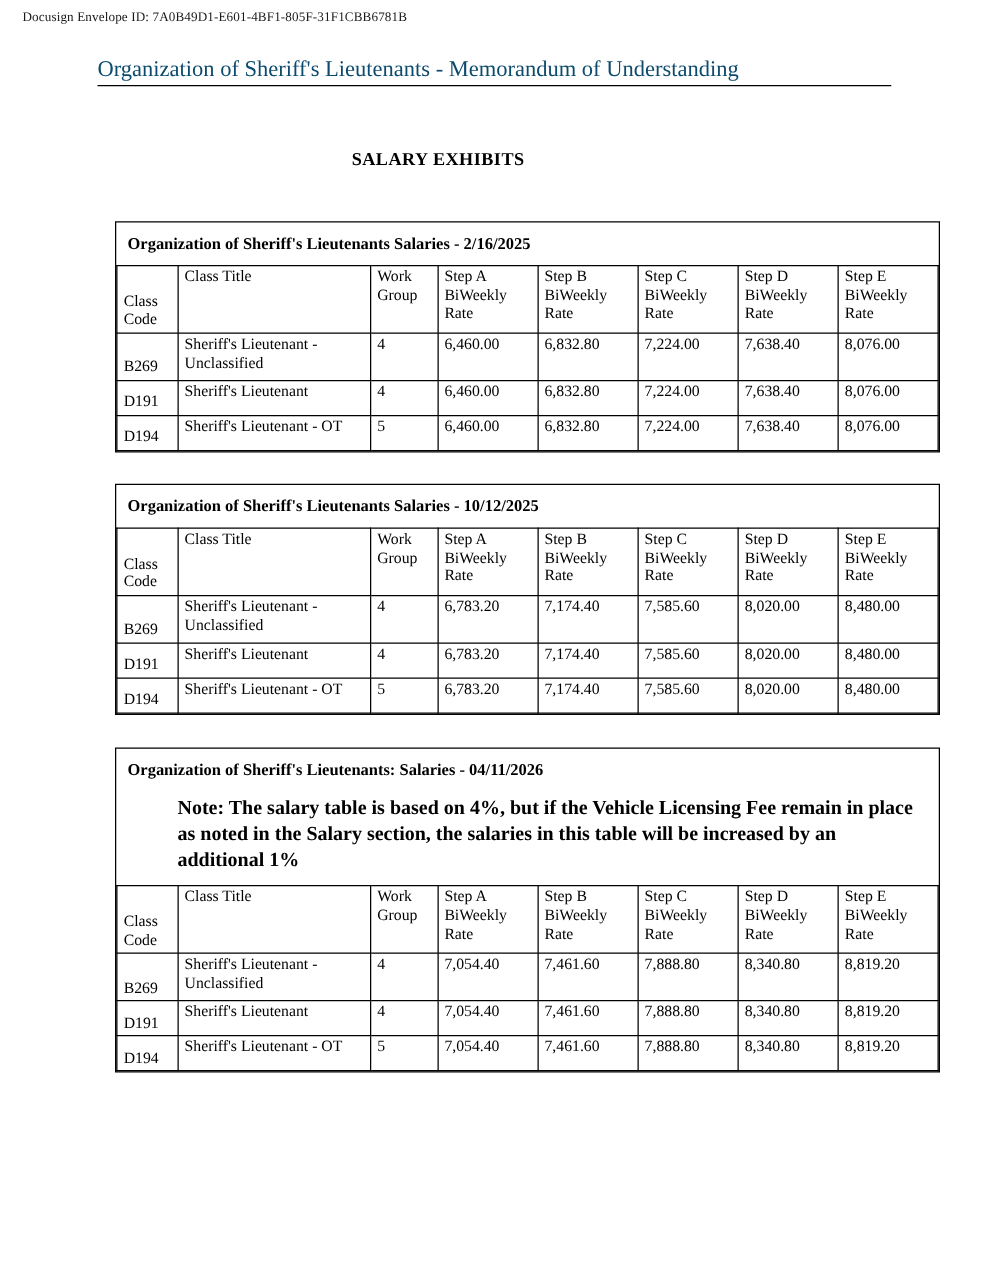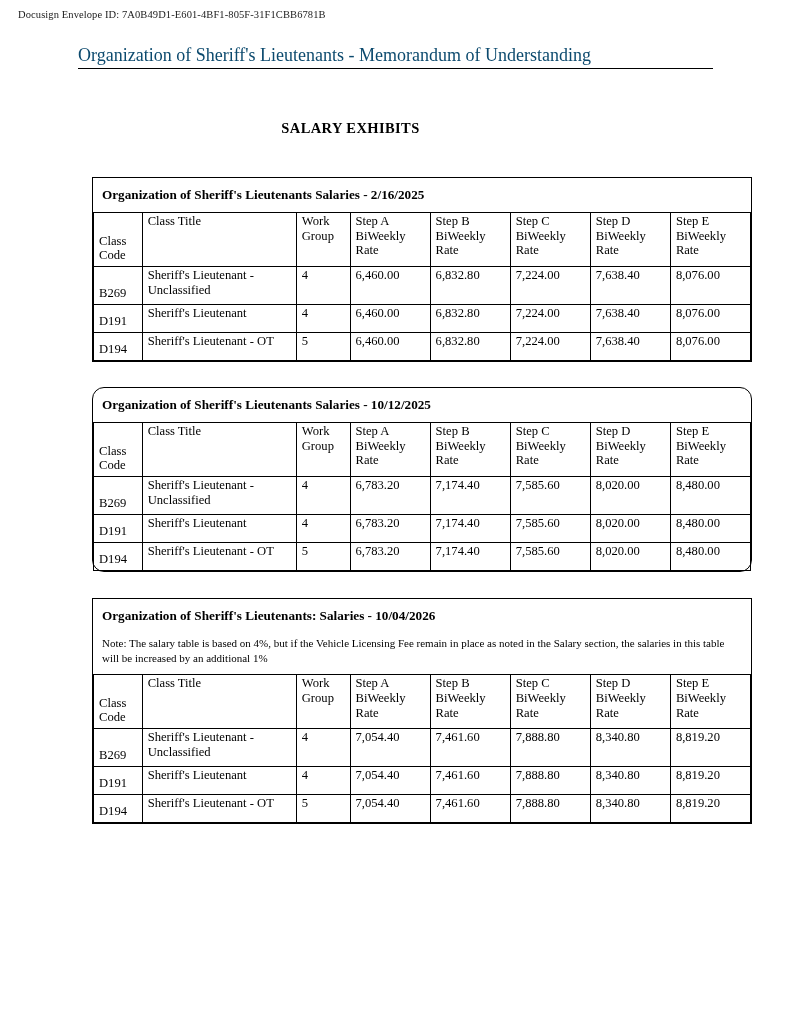--- a/index.html
+++ b/index.html
@@ -60,40 +60,41 @@
   
   .salary-block {
     position: absolute;
     left: 92px;
     width: 660px;
     border: 1.6px solid #000;
     box-sizing: border-box;
     background: #fff;
   }
   .salary-block.t1 { top: 161px; margin-top: 16px; }
-  .salary-block.t2 { top: 387px; border-radius: 12px; }
+  .salary-block.t2 { top: 387px; }
   .salary-block.t3 { top: 598px; }
 
   .block-caption {
     padding: 9px 7px 9px 9px;
     font-family: "Liberation Serif", serif;
     font-weight: bold;
     font-size: 13.2px;
   }
   .block-caption .caption-title {
     display: block;
     white-space: nowrap;
   }
   .block-note {
     display: block;
     margin-top: 12px;
-    font-weight: normal;
-    font-size: 11px;
+    font-weight: bold;
+    font-size: 16px;
     line-height: 1.32;
     padding-right: 2px;
+    margin-left: 40px;
   }
 
   table.salary-table {
     border-collapse: collapse;
     width: 100%;
     table-layout: fixed;
     font-family: "Liberation Serif", serif;
   }
   table.salary-table th,
   table.salary-table td {
@@ -295,21 +296,21 @@
         <td>7,585.60</td>
         <td>8,020.00</td>
         <td>8,480.00</td>
       </tr>
     </tbody>
   </table>
 </div>
 
 <div class="salary-block t3">
   <div class="block-caption">
-    <span class="caption-title">Organization of Sheriff's Lieutenants: Salaries - 10/04/2026</span>
+    <span class="caption-title">Organization of Sheriff's Lieutenants: Salaries - 04/11/2026</span>
     <span class="block-note">Note: The salary table is based on 4%, but if the Vehicle Licensing Fee remain in place as noted in the Salary section, the salaries in this table will be increased by an additional 1%</span>
   </div>
   <table class="salary-table">
     <thead>
       <tr>
         <th class="col-code">
           <span>Class</span><br>
           <span>Code</span>
         </th>
         <th class="col-title">Class Title</th>

